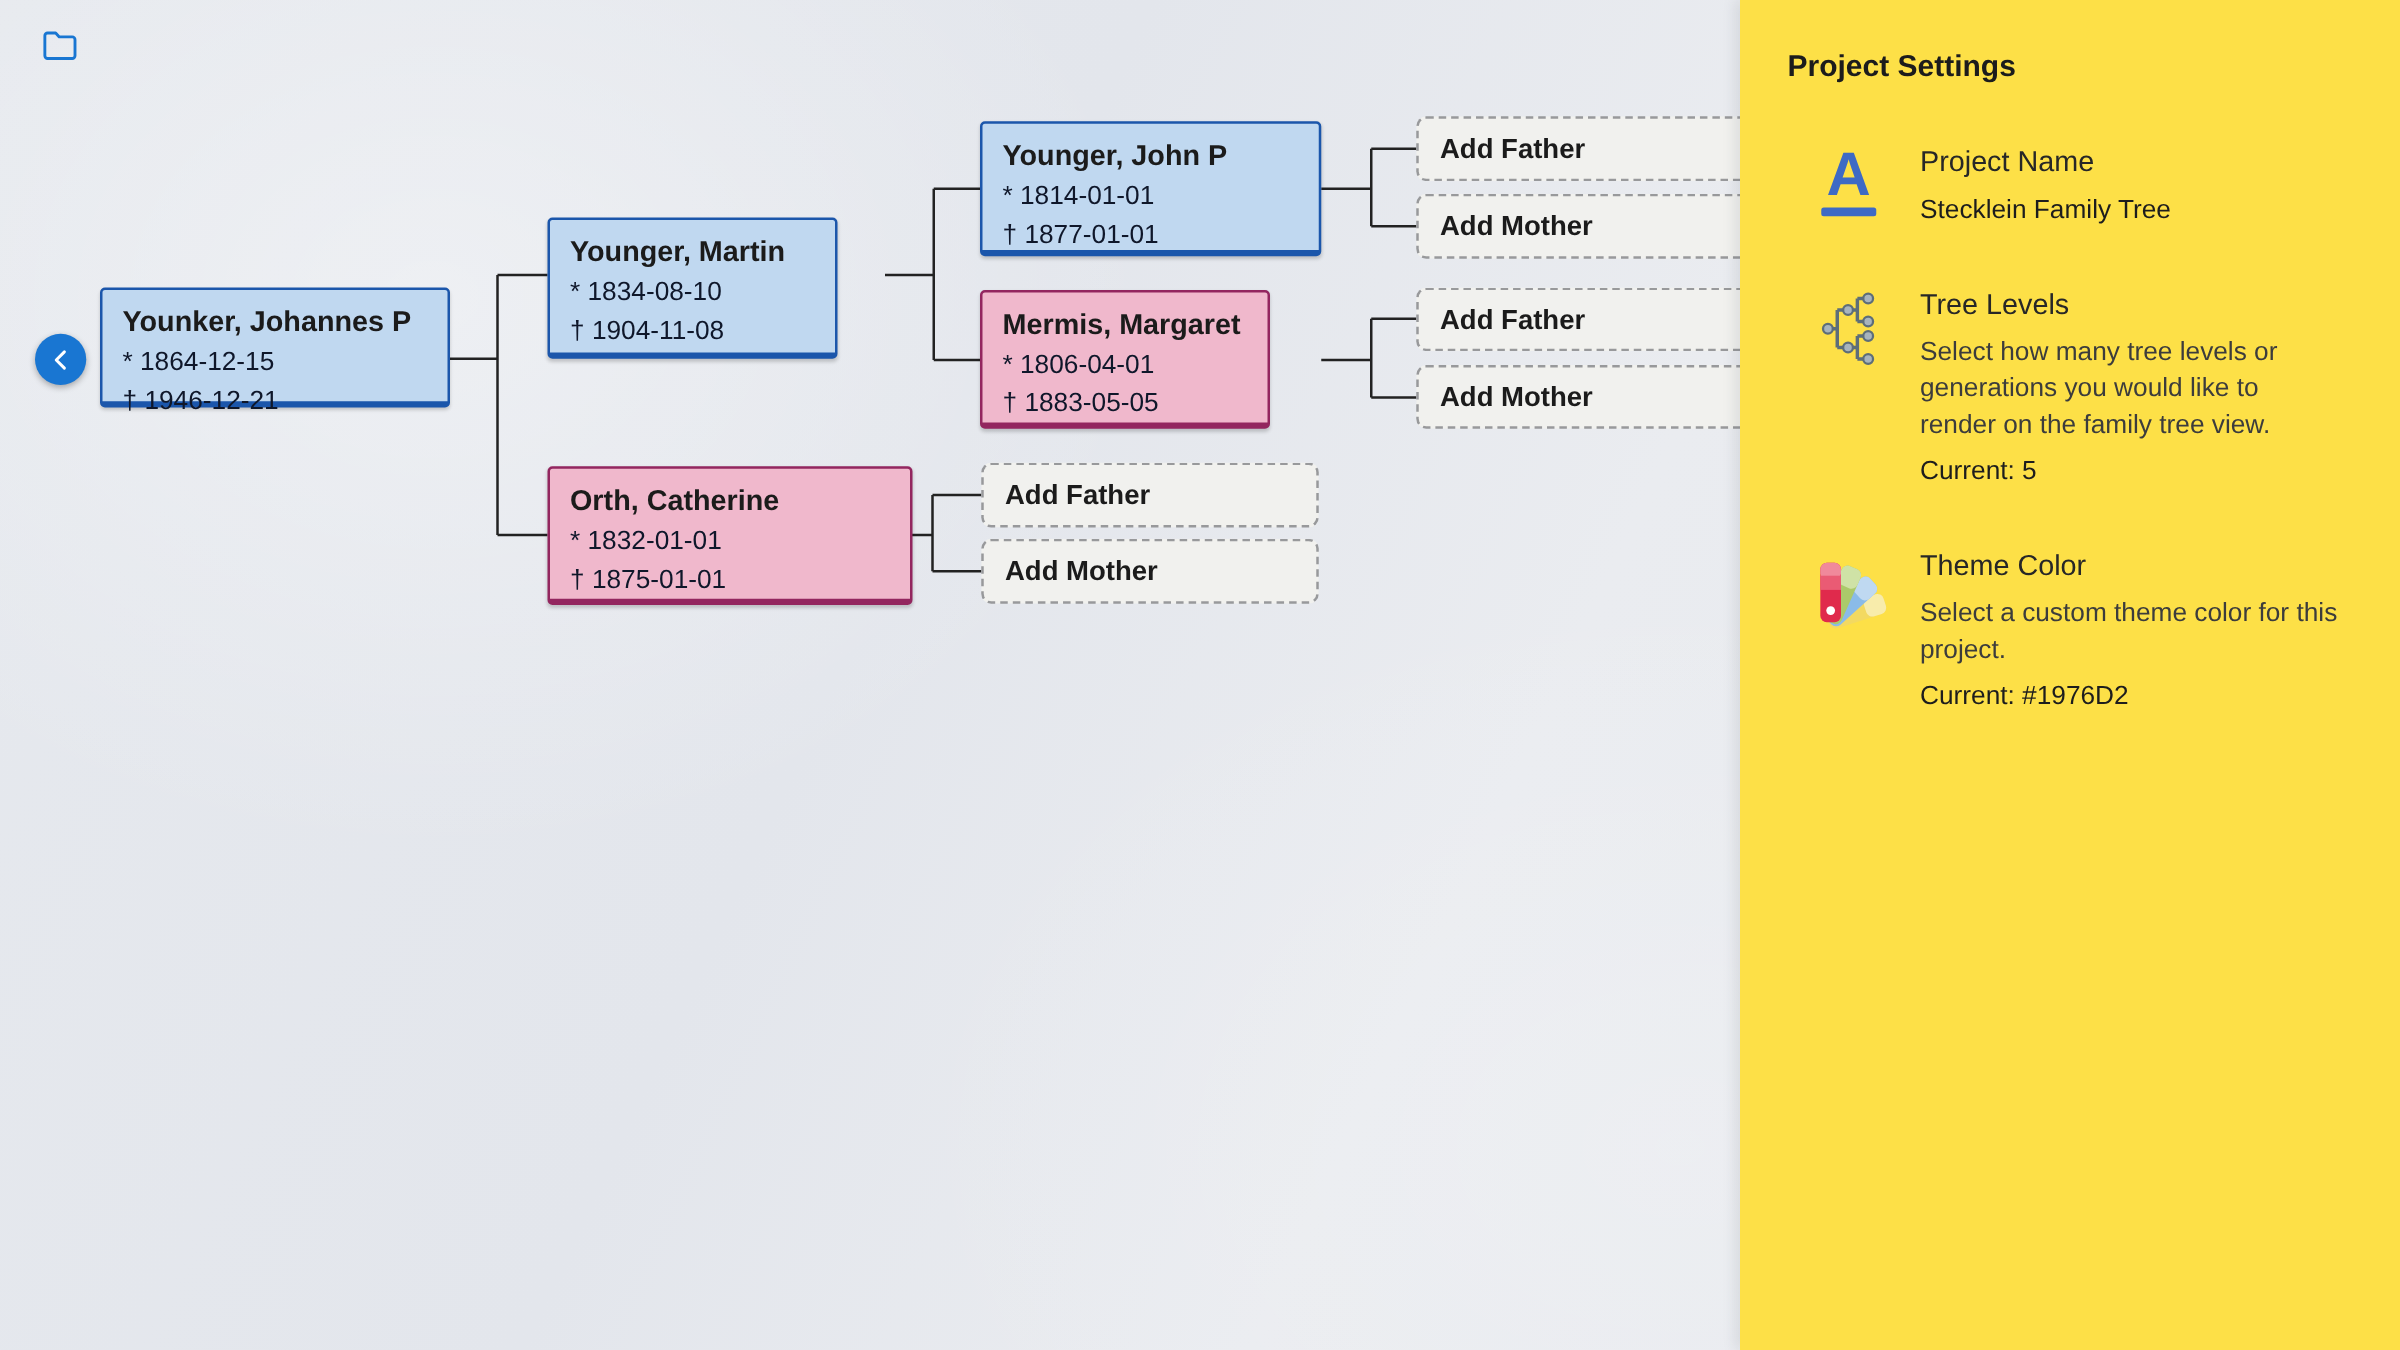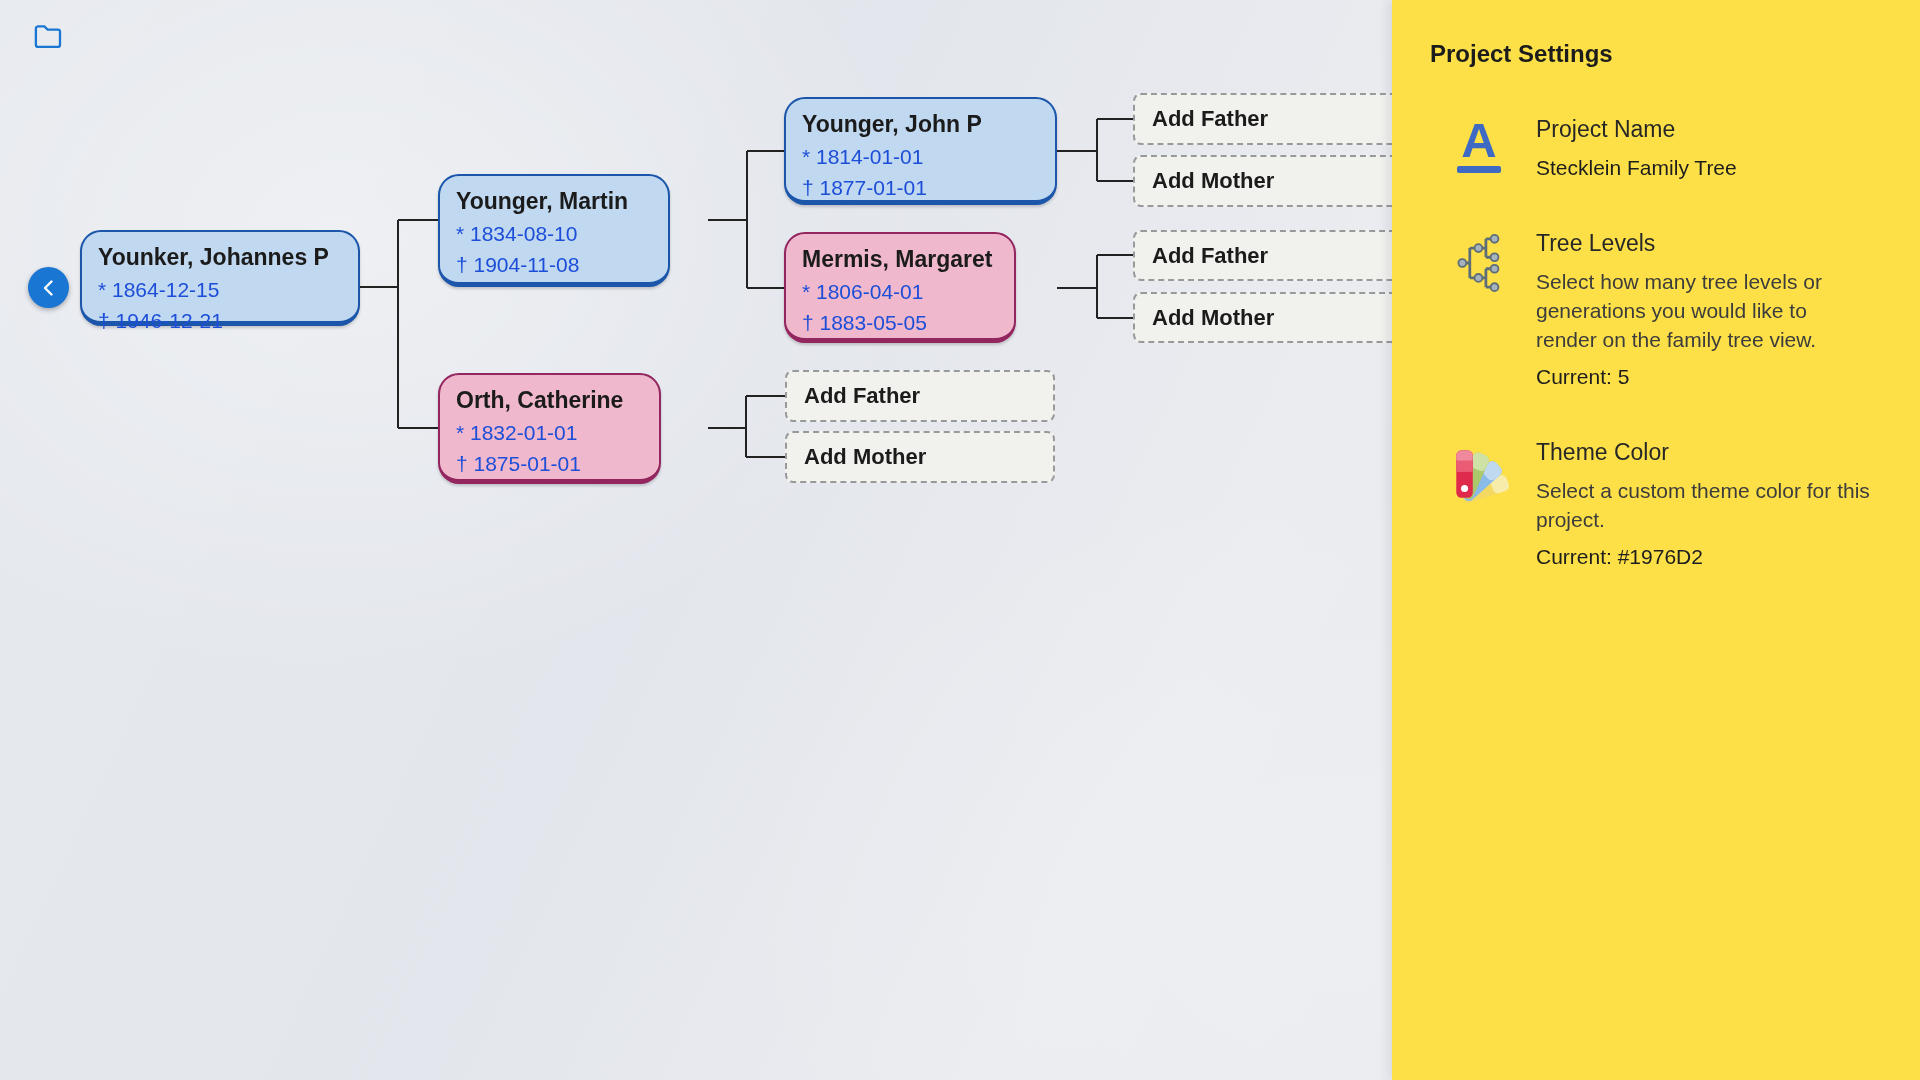--- a/index.html
+++ b/index.html
@@ -31,29 +31,29 @@
   .fab {
     position: absolute; left: 28px; top: 267px;
     width: 41px; height: 41px; border-radius: 50%;
     background: #1976d2; border: none; cursor: pointer;
     display: flex; align-items: center; justify-content: center;
     box-shadow: 0 2px 5px rgba(0,0,0,0.3);
   }
 
   .person-card {
     position: absolute;
-    border-radius: 21px;
+    border-radius: 4px;
     padding: 9px 16px 6px 16px;
     box-shadow: 0 2px 3px rgba(0,0,0,0.18);
     cursor: pointer;
   }
   .person-card.male   { background: #c0d8f0; border: 2px solid #1b56ab; border-bottom-width: 5px; }
   .person-card.female { background: #f0b8cc; border: 2px solid #93265f; border-bottom-width: 5px; }
   .p-name { font-size: 23px; font-weight: bold; line-height: 33px; white-space: nowrap; }
-  .p-date { font-size: 21px; line-height: 31px; color: #1d4ed8; white-space: nowrap; }
+  .p-date { font-size: 21px; line-height: 31px; color: #0f172a; white-space: nowrap; }
 
   .add-slot {
     position: absolute;
     background: #f1f1ee;
     border: 2px dashed #98999b;
     border-radius: 8px;
     display: flex; align-items: center;
     padding-left: 17px;
     cursor: pointer;
     font-family: inherit;
@@ -114,21 +114,21 @@
       <div class="p-date">* 1864-12-15</div>
       <div class="p-date">† 1946-12-21</div>
     </div>
 
     <div class="person-card male" style="left:438px; top:174px; width:232px; height:113px;">
       <div class="p-name">Younger, Martin</div>
       <div class="p-date">* 1834-08-10</div>
       <div class="p-date">† 1904-11-08</div>
     </div>
 
-    <div class="person-card female" style="left:438px; top:373px; width:223px; height:111px;">
+    <div class="person-card female" style="left:438px; top:373px; width:292px; height:111px;">
       <div class="p-name">Orth, Catherine</div>
       <div class="p-date">* 1832-01-01</div>
       <div class="p-date">† 1875-01-01</div>
     </div>
 
     <div class="person-card male" style="left:784px; top:97px; width:273px; height:108px;">
       <div class="p-name">Younger, John P</div>
       <div class="p-date">* 1814-01-01</div>
       <div class="p-date">† 1877-01-01</div>
     </div>

